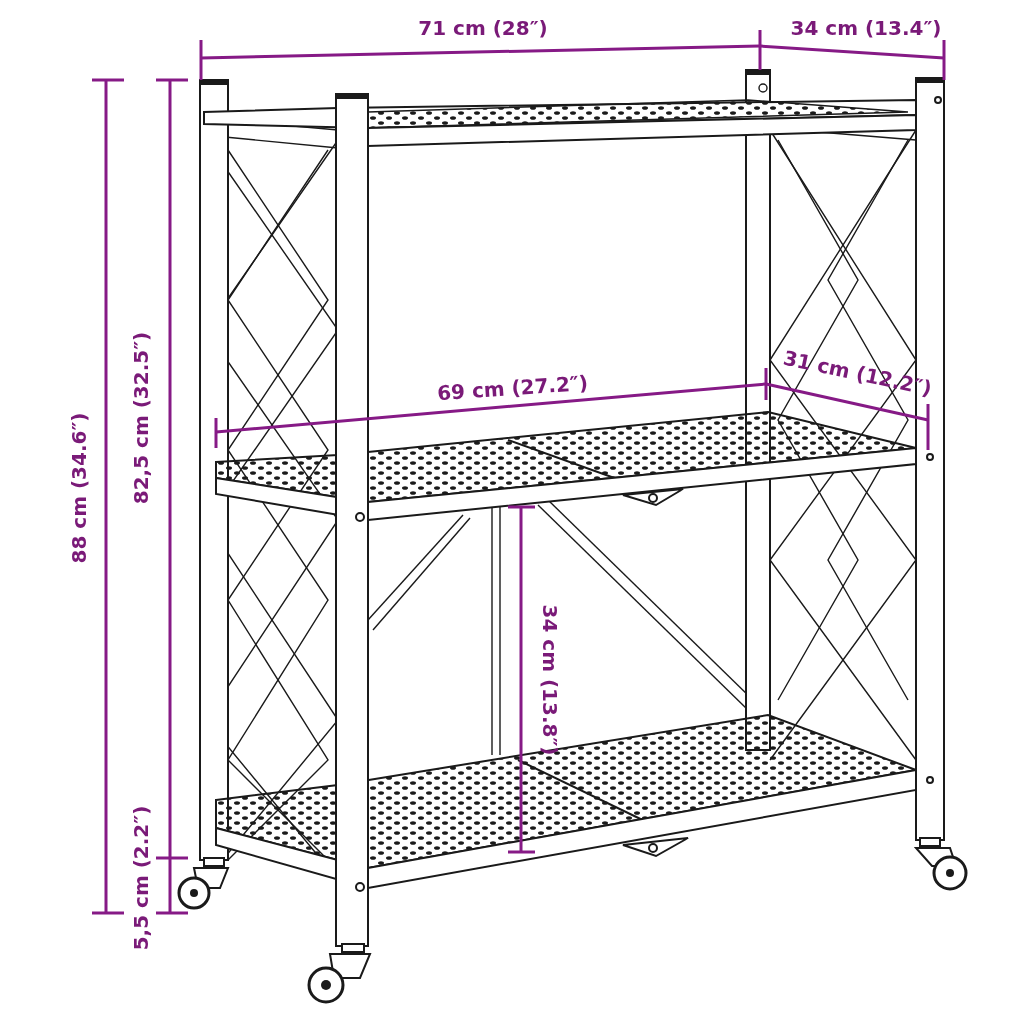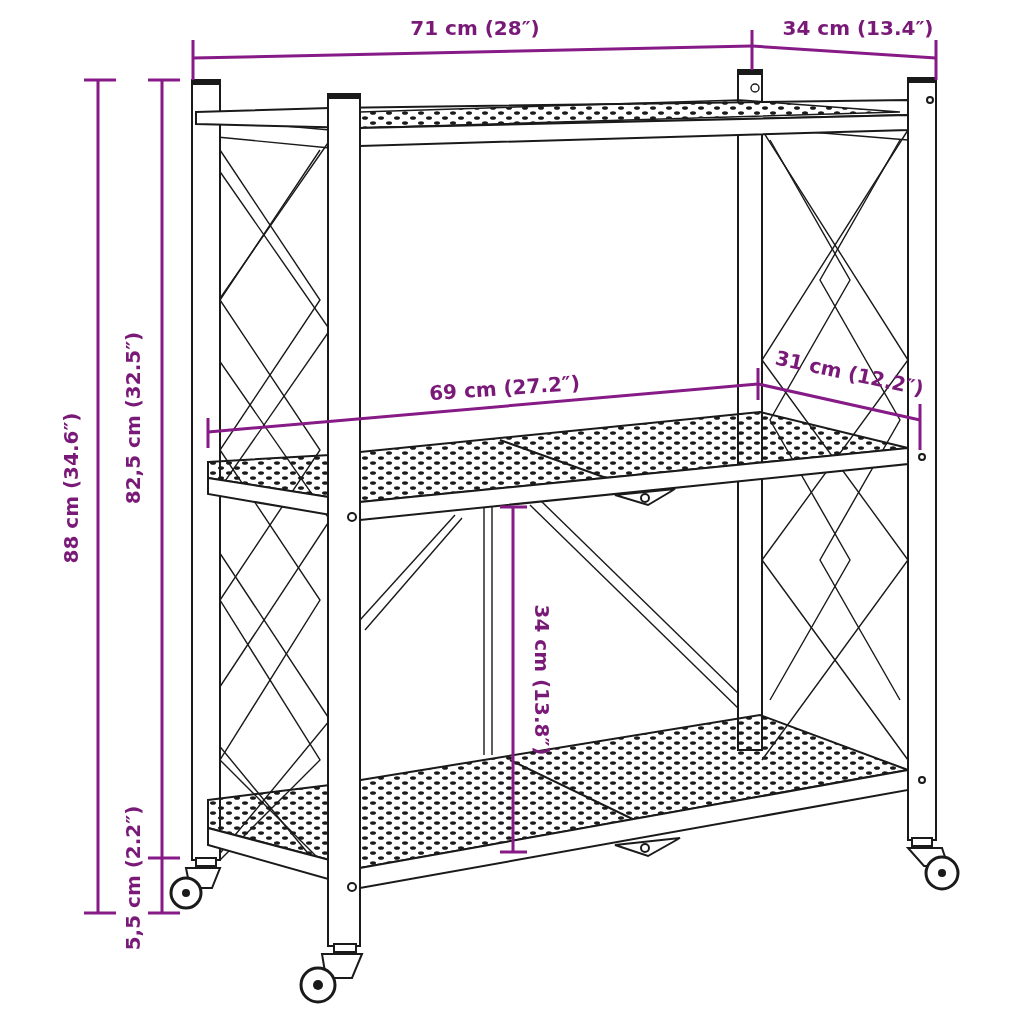--- a/index.html
+++ b/index.html
@@ -1,17 +1,17 @@
 <!DOCTYPE html>
 <html><head>
 <meta charset="utf-8">
 <style>
   html,body{margin:0;padding:0;background:#ffffff;}
   body{width:1024px;height:1024px;overflow:hidden;position:relative;font-family:"Liberation Sans","DejaVu Sans",sans-serif;}
-  #stage{position:absolute;left:0;top:0;width:856px;height:1024px;border-radius:20px;}
+  #stage{position:absolute;left:8px;top:0;width:856px;height:1024px;border-radius:20px;}
   .dimtext{font-family:"DejaVu Sans","Liberation Sans",sans-serif;font-weight:bold;font-size:20px;fill:#7a1a78;}
   .dim{stroke:#861a86;stroke-width:3;fill:none;}
   .ln{stroke:#1a1a1a;stroke-width:2;fill:none;}
   .thin{stroke:#1a1a1a;stroke-width:1.4;fill:none;}
   .post{fill:#ffffff;stroke:#1a1a1a;stroke-width:2;}
   .shelf{fill:#ffffff;stroke:#1a1a1a;stroke-width:2;}
   .wheel{fill:#ffffff;stroke:#1a1a1a;stroke-width:3;}
 </style>
 </head>
 <body>

